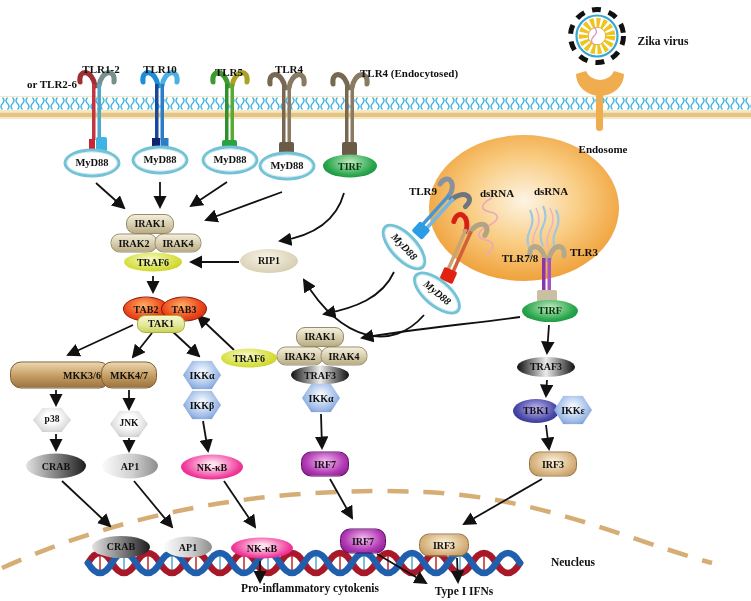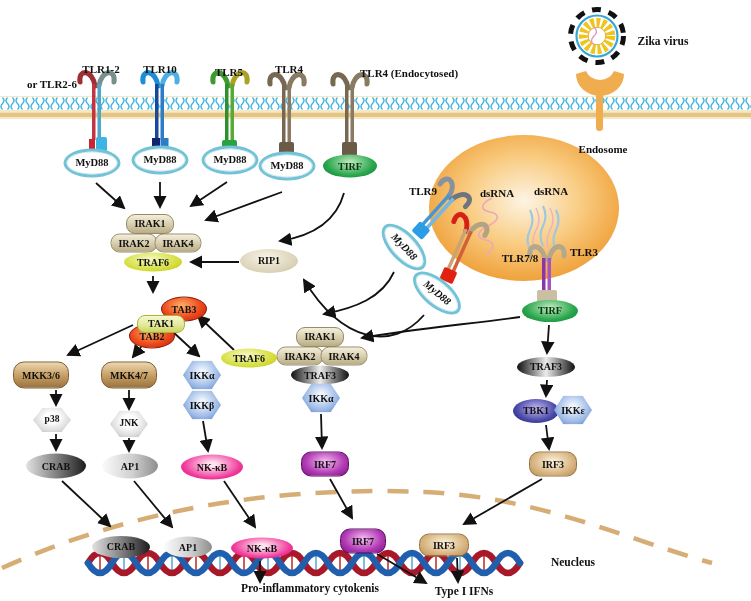--- a/index.html
+++ b/index.html
@@ -232,26 +232,26 @@
 <div class="node myd88" style="left:404px;top:247px;width:52px;height:22px;transform:translate(-50%,-50%) rotate(47deg);">MyD88</div>
 <div class="node myd88" style="left:437px;top:293px;width:52px;height:22px;transform:translate(-50%,-50%) rotate(40deg);">MyD88</div>
 <div class="node tirf" style="left:550px;top:311px;width:56px;height:22px;">TIRF</div>
 
 <div class="node tan-pill" style="left:150px;top:224px;width:46px;height:18px;">IRAK1</div>
 <div class="node tan-pill" style="left:134px;top:243px;width:45px;height:17px;">IRAK2</div>
 <div class="node tan-pill" style="left:178px;top:243px;width:45px;height:17px;">IRAK4</div>
 <div class="node yellow-ell" style="left:153px;top:262px;width:58px;height:19px;">TRAF6</div>
 <div class="node rip-ell" style="left:269px;top:261px;width:58px;height:24px;">RIP1</div>
 
-<div class="node red-ell" style="left:152px;top:309px;width:44px;height:23px;margin-top:27px;">TAB2</div>
+<div class="node red-ell" style="left:146px;top:309px;width:44px;height:23px;">TAB2</div>
 <div class="node red-ell" style="left:184px;top:309px;width:44px;height:23px;">TAB3</div>
 <div class="node tak-pill" style="left:161px;top:324px;width:46px;height:16px;">TAK1</div>
 <div class="node yellow-ell" style="left:249px;top:358px;width:56px;height:19px;">TRAF6</div>
 
-<div class="node brown-pill" style="left:41px;top:375px;width:54px;height:25px;">MKK3/6</div>
+<div class="node brown-pill" style="left:60px;top:375px;width:54px;height:25px;padding-left:44px;">MKK3/6</div>
 <div class="node brown-pill" style="left:129px;top:375px;width:54px;height:25px;">MKK4/7</div>
 <div class="node hex hex-blue" style="left:202px;top:375px;width:38px;height:29px;">IKKα</div>
 <div class="node hex hex-blue" style="left:202px;top:405px;width:38px;height:29px;">IKKβ</div>
 <div class="node hex hex-gray" style="left:52px;top:420px;width:38px;height:24px;">p38</div>
 <div class="node hex hex-gray" style="left:129px;top:424px;width:38px;height:26px;">JNK</div>
 <div class="node crab-ell" style="left:56px;top:466px;width:60px;height:25px;">CRAB</div>
 <div class="node ap1-ell" style="left:130px;top:466px;width:56px;height:25px;">AP1</div>
 <div class="node pink-ell" style="left:212px;top:467px;width:62px;height:25px;">NK-κB</div>
 
 <div class="node tan-pill" style="left:320px;top:337px;width:46px;height:18px;">IRAK1</div>

